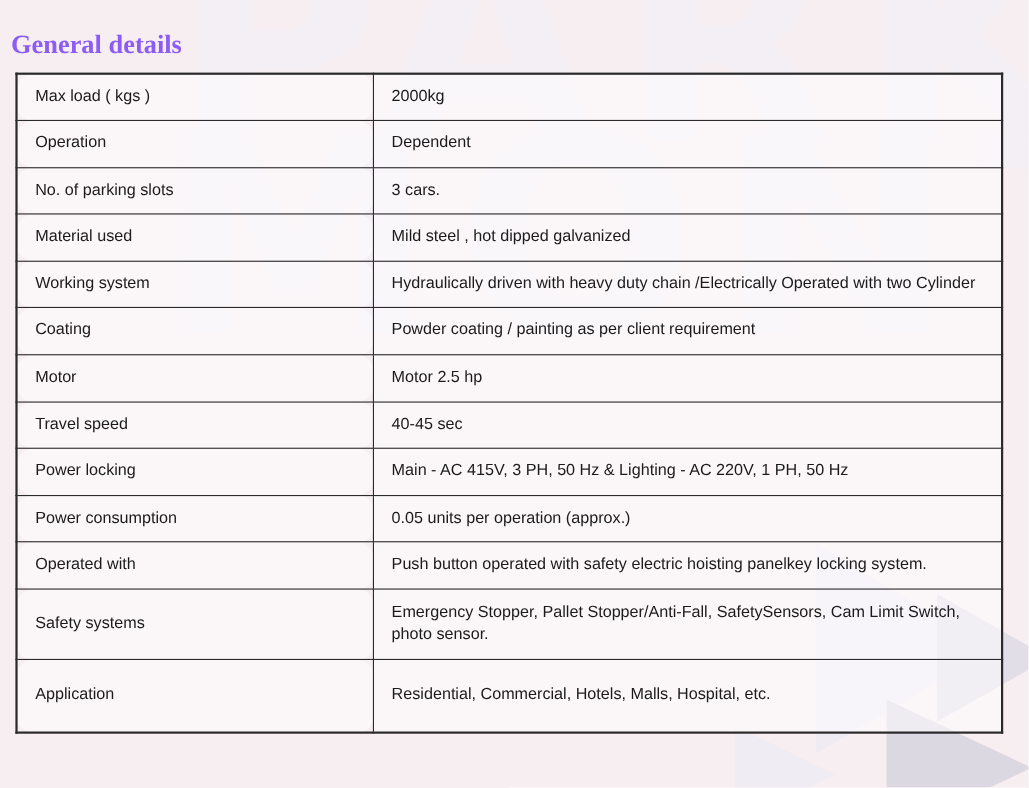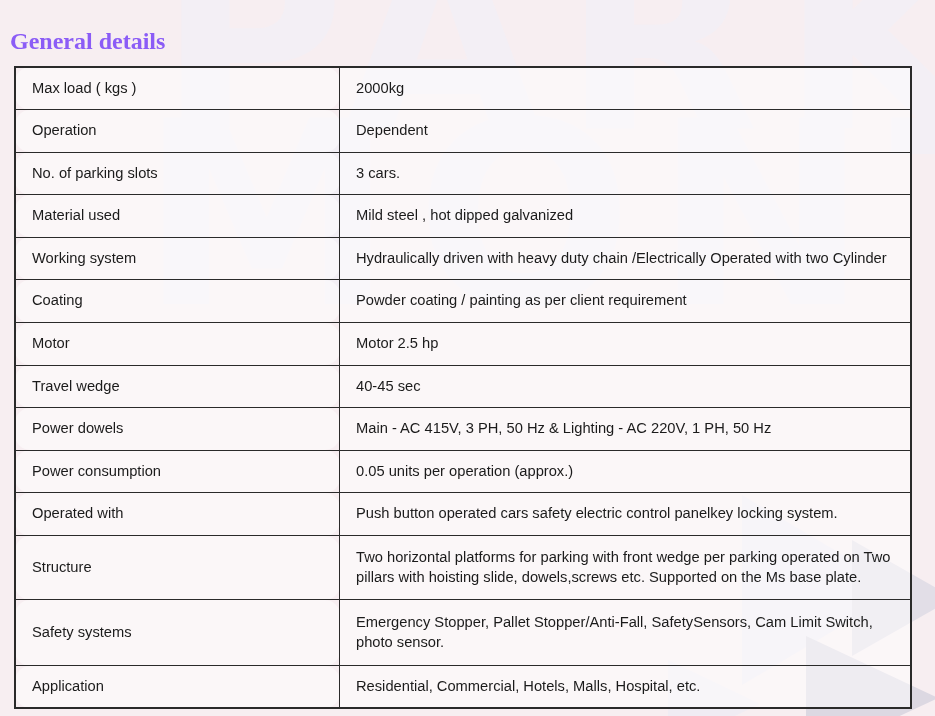--- a/index.html
+++ b/index.html
@@ -125,38 +125,34 @@
         </tr>
         <tr>
           <td class="label-cell">Coating</td>
           <td class="value-cell">Powder coating / painting as per client requirement</td>
         </tr>
         <tr>
           <td class="label-cell">Motor</td>
           <td class="value-cell">Motor 2.5 hp</td>
         </tr>
         <tr>
-          <td class="label-cell">Travel wedge</td>
+          <td class="label-cell">Travel speed</td>
           <td class="value-cell">40-45 sec</td>
         </tr>
         <tr>
-          <td class="label-cell">Power dowels</td>
+          <td class="label-cell">Power locking</td>
           <td class="value-cell">Main - AC 415V, 3 PH, 50 Hz &amp; Lighting - AC 220V, 1 PH, 50 Hz</td>
         </tr>
         <tr>
           <td class="label-cell">Power consumption</td>
           <td class="value-cell">0.05 units per operation (approx.)</td>
         </tr>
         <tr>
           <td class="label-cell">Operated with</td>
-          <td class="value-cell">Push button operated cars safety electric control panelkey locking system.</td>
-        </tr>
-        <tr>
-          <td class="label-cell">Structure</td>
-          <td class="value-cell">Two horizontal platforms for parking with front wedge per parking operated on Two pillars with hoisting slide, dowels,screws etc. Supported on the Ms base plate.</td>
+          <td class="value-cell">Push button operated with safety electric hoisting panelkey locking system.</td>
         </tr>
         <tr>
           <td class="label-cell">Safety systems</td>
           <td class="value-cell">Emergency Stopper, Pallet Stopper/Anti-Fall, SafetySensors, Cam Limit Switch, photo sensor.</td>
         </tr>
         <tr>
           <td class="label-cell">Application</td>
           <td class="value-cell">Residential, Commercial, Hotels, Malls, Hospital, etc.</td>
         </tr>
       </tbody>

